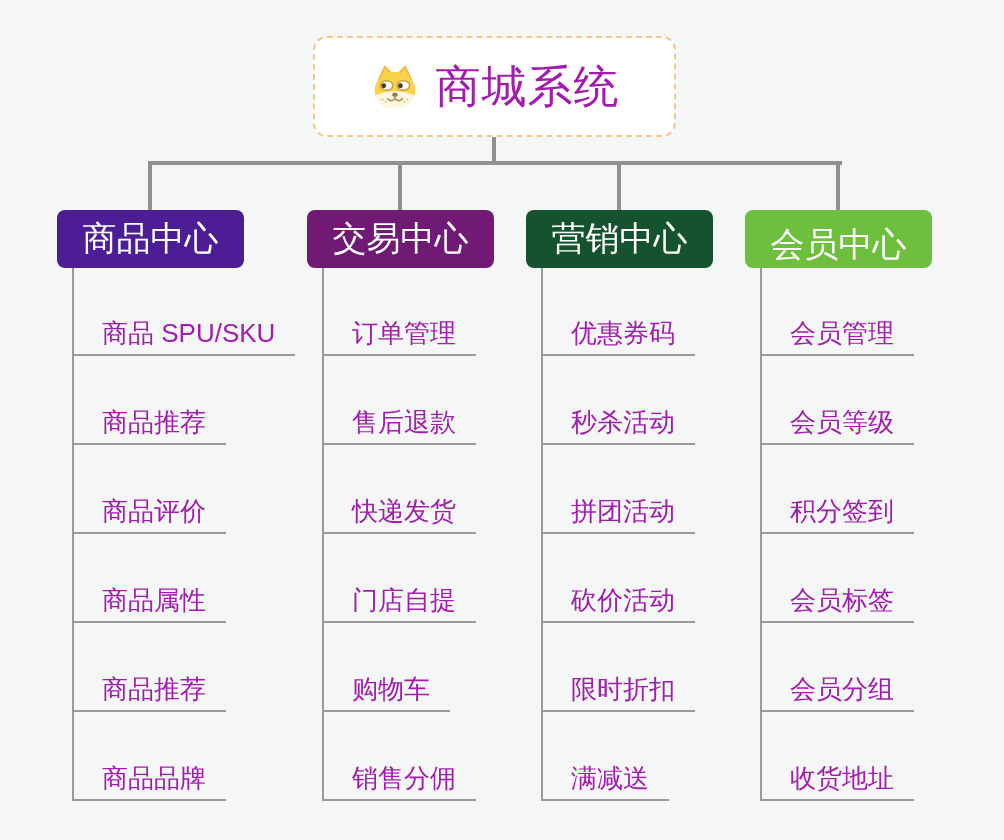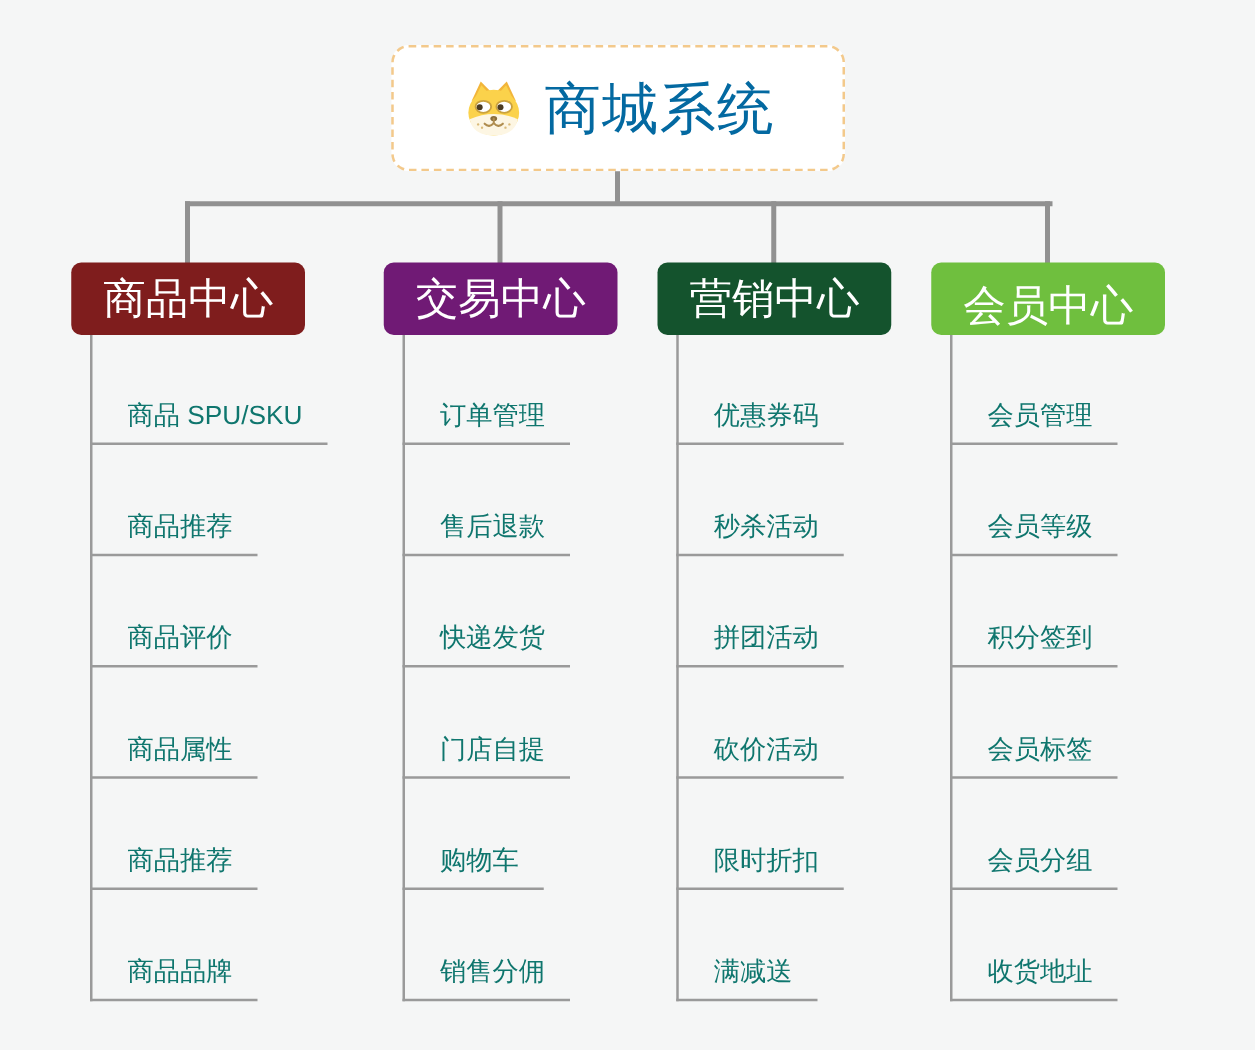--- a/index.html
+++ b/index.html
@@ -14,21 +14,21 @@
   .root-node{
     position:absolute;left:313px;top:36px;width:363px;height:101px;
     background:#ffffff;
     border:2px dashed #f3c98b;
     border-radius:14px;
     box-sizing:border-box;
     display:flex;align-items:center;justify-content:center;gap:16px;
   }
   .root-title{
     font-size:45px;
-    color:#0369a1;
+    color:#a21caf;
     letter-spacing:1px;
     white-space:nowrap;
   }
   .doge{width:50px;height:50px;display:block;}
   
   .line{position:absolute;background:#919191;}
   .root-drop{left:492px;top:137px;width:4px;height:27px;}
   .trunk{left:148px;top:161px;width:694px;height:4px;}
   .drop{top:161px;width:4px;height:50px;}
   .drop-0{left:148px;}
@@ -56,22 +56,22 @@
   .column{position:absolute;top:268px;}
   .column-0{left:72px;}
   .column-1{left:322px;}
   .column-2{left:541px;}
   .column-3{left:760px;}
   .item{
     position:absolute;left:0;
     white-space:nowrap;
     padding:0 20px 8px 30px;
     border-bottom:2px solid #9a9a9a;
-    font-size:21px;line-height:26px;
-    color:#0f766e;
+    font-size:26px;line-height:26px;
+    color:#a21caf;
   }
   .item:nth-child(1){top:52px;}
   .item:nth-child(2){top:141px;}
   .item:nth-child(3){top:230px;}
   .item:nth-child(4){top:319px;}
   .item:nth-child(5){top:408px;}
   .item:nth-child(6){top:497px;}
 </style>
 </head>
 <body>
@@ -100,21 +100,21 @@
     <span class="root-title">商城系统</span>
   </div>
 
   <div class="line root-drop"></div>
   <div class="line trunk"></div>
   <div class="line drop drop-0"></div>
   <div class="line drop drop-1"></div>
   <div class="line drop drop-2"></div>
   <div class="line drop drop-3"></div>
 
-  <div class="branch branch-0" style="background: #7f1d1d;">
+  <div class="branch branch-0" style="background: #4c1d95;">
     <span>商品中心</span>
   </div>
   <div class="branch branch-1" style="background: #701a75;">
     <span>交易中心</span>
   </div>
   <div class="branch branch-2" style="background: #14532d;">
     <span>营销中心</span>
   </div>
   <div class="branch branch-3" style="background: rgb(111, 191, 62); align-items: flex-end;">
     <span>会员中心</span>

